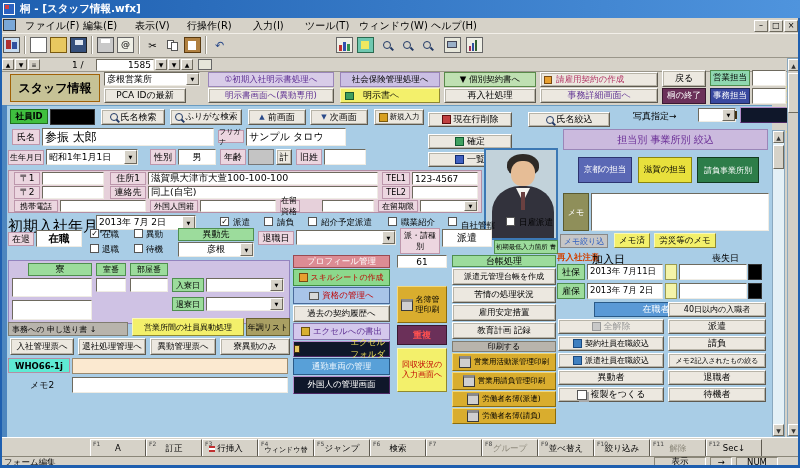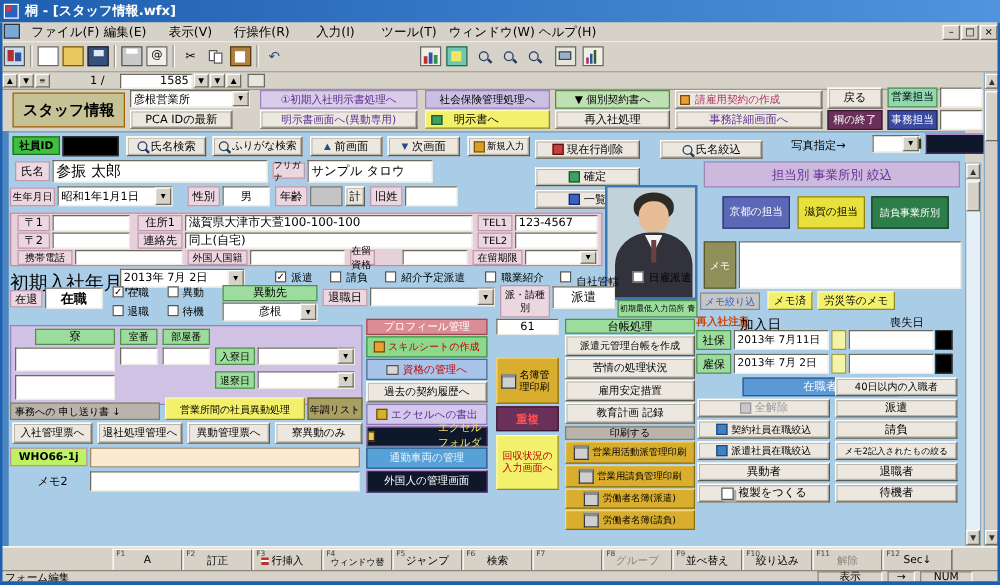--- a/index.html
+++ b/index.html
@@ -325,21 +325,21 @@
       <span class="ddb">▼</span>
     </div>
 
   <div class="a cl" style="left:8px;top:322px;width:120px;height:14px;background:#b8b4ac;border:1px solid #807c70;font-size:8px;padding-left:3px;">事務への 申し送り書 ↓</div>
   <div class="a ylbtn c" style="left:132px;top:318px;width:112px;height:18px;font-size:8px;">営業所間の社員異動処理</div>
   <div class="a c" style="left:246px;top:318px;width:44px;height:18px;background:#a99f63;border:1px solid #6a6230;font-size:8px;">年調リスト</div>
   <div class="a btn c" style="left:10px;top:338px;width:64px;height:17px;font-size:8.5px;">入社管理票へ</div>
   <div class="a btn c" style="left:78px;top:338px;width:68px;height:17px;font-size:8.5px;">退社処理管理へ</div>
   <div class="a btn c" style="left:150px;top:338px;width:66px;height:17px;font-size:8.5px;">異動管理票へ</div>
   <div class="a btn c" style="left:220px;top:338px;width:70px;height:17px;font-size:8.5px;">寮異動のみ</div>
-  <div class="a c" style="left:8px;top:358px;width:62px;height:15px;background:#bef264;border:1px solid #b48ea4;font-weight:bold;font-size:8.5px;">WHO66-1j</div>
+  <div class="a c" style="left:8px;top:358px;width:62px;height:15px;background:#5eead4;border:1px solid #b48ea4;font-weight:bold;font-size:8.5px;">WHO66-1j</div>
   <div class="a" style="left:72px;top:358px;width:216px;height:16px;background:#fbe9d0;border:1px solid #9a8a70;"></div>
   <span class="a" style="left:30px;top:379px;font-size:9px;">メモ2</span>
   <div class="a inp" style="left:72px;top:377px;width:216px;height:16px;"></div>
 
   <div class="a c" style="left:293px;top:255px;width:97px;height:13px;background:#dc8c94;border:1px solid #9a4a52;color:#fff;font-size:8.5px;">プロフィール管理</div>
   <div class="a c" style="left:293px;top:269px;width:97px;height:17px;background:#8cd88c;border:1px solid #3f8f3f;color:#c00000;font-size:8px;">
       <span style="width:7px;height:7px;background:#e8a030;border:1px solid #7a4a10;margin-right:2px;"></span>
       <span>スキルシートの作成</span>
     </div>
   <div class="a c" style="left:293px;top:287px;width:97px;height:17px;background:#a8c4e8;border:1px solid #4a6a9a;color:#c00000;font-size:8.5px;">

